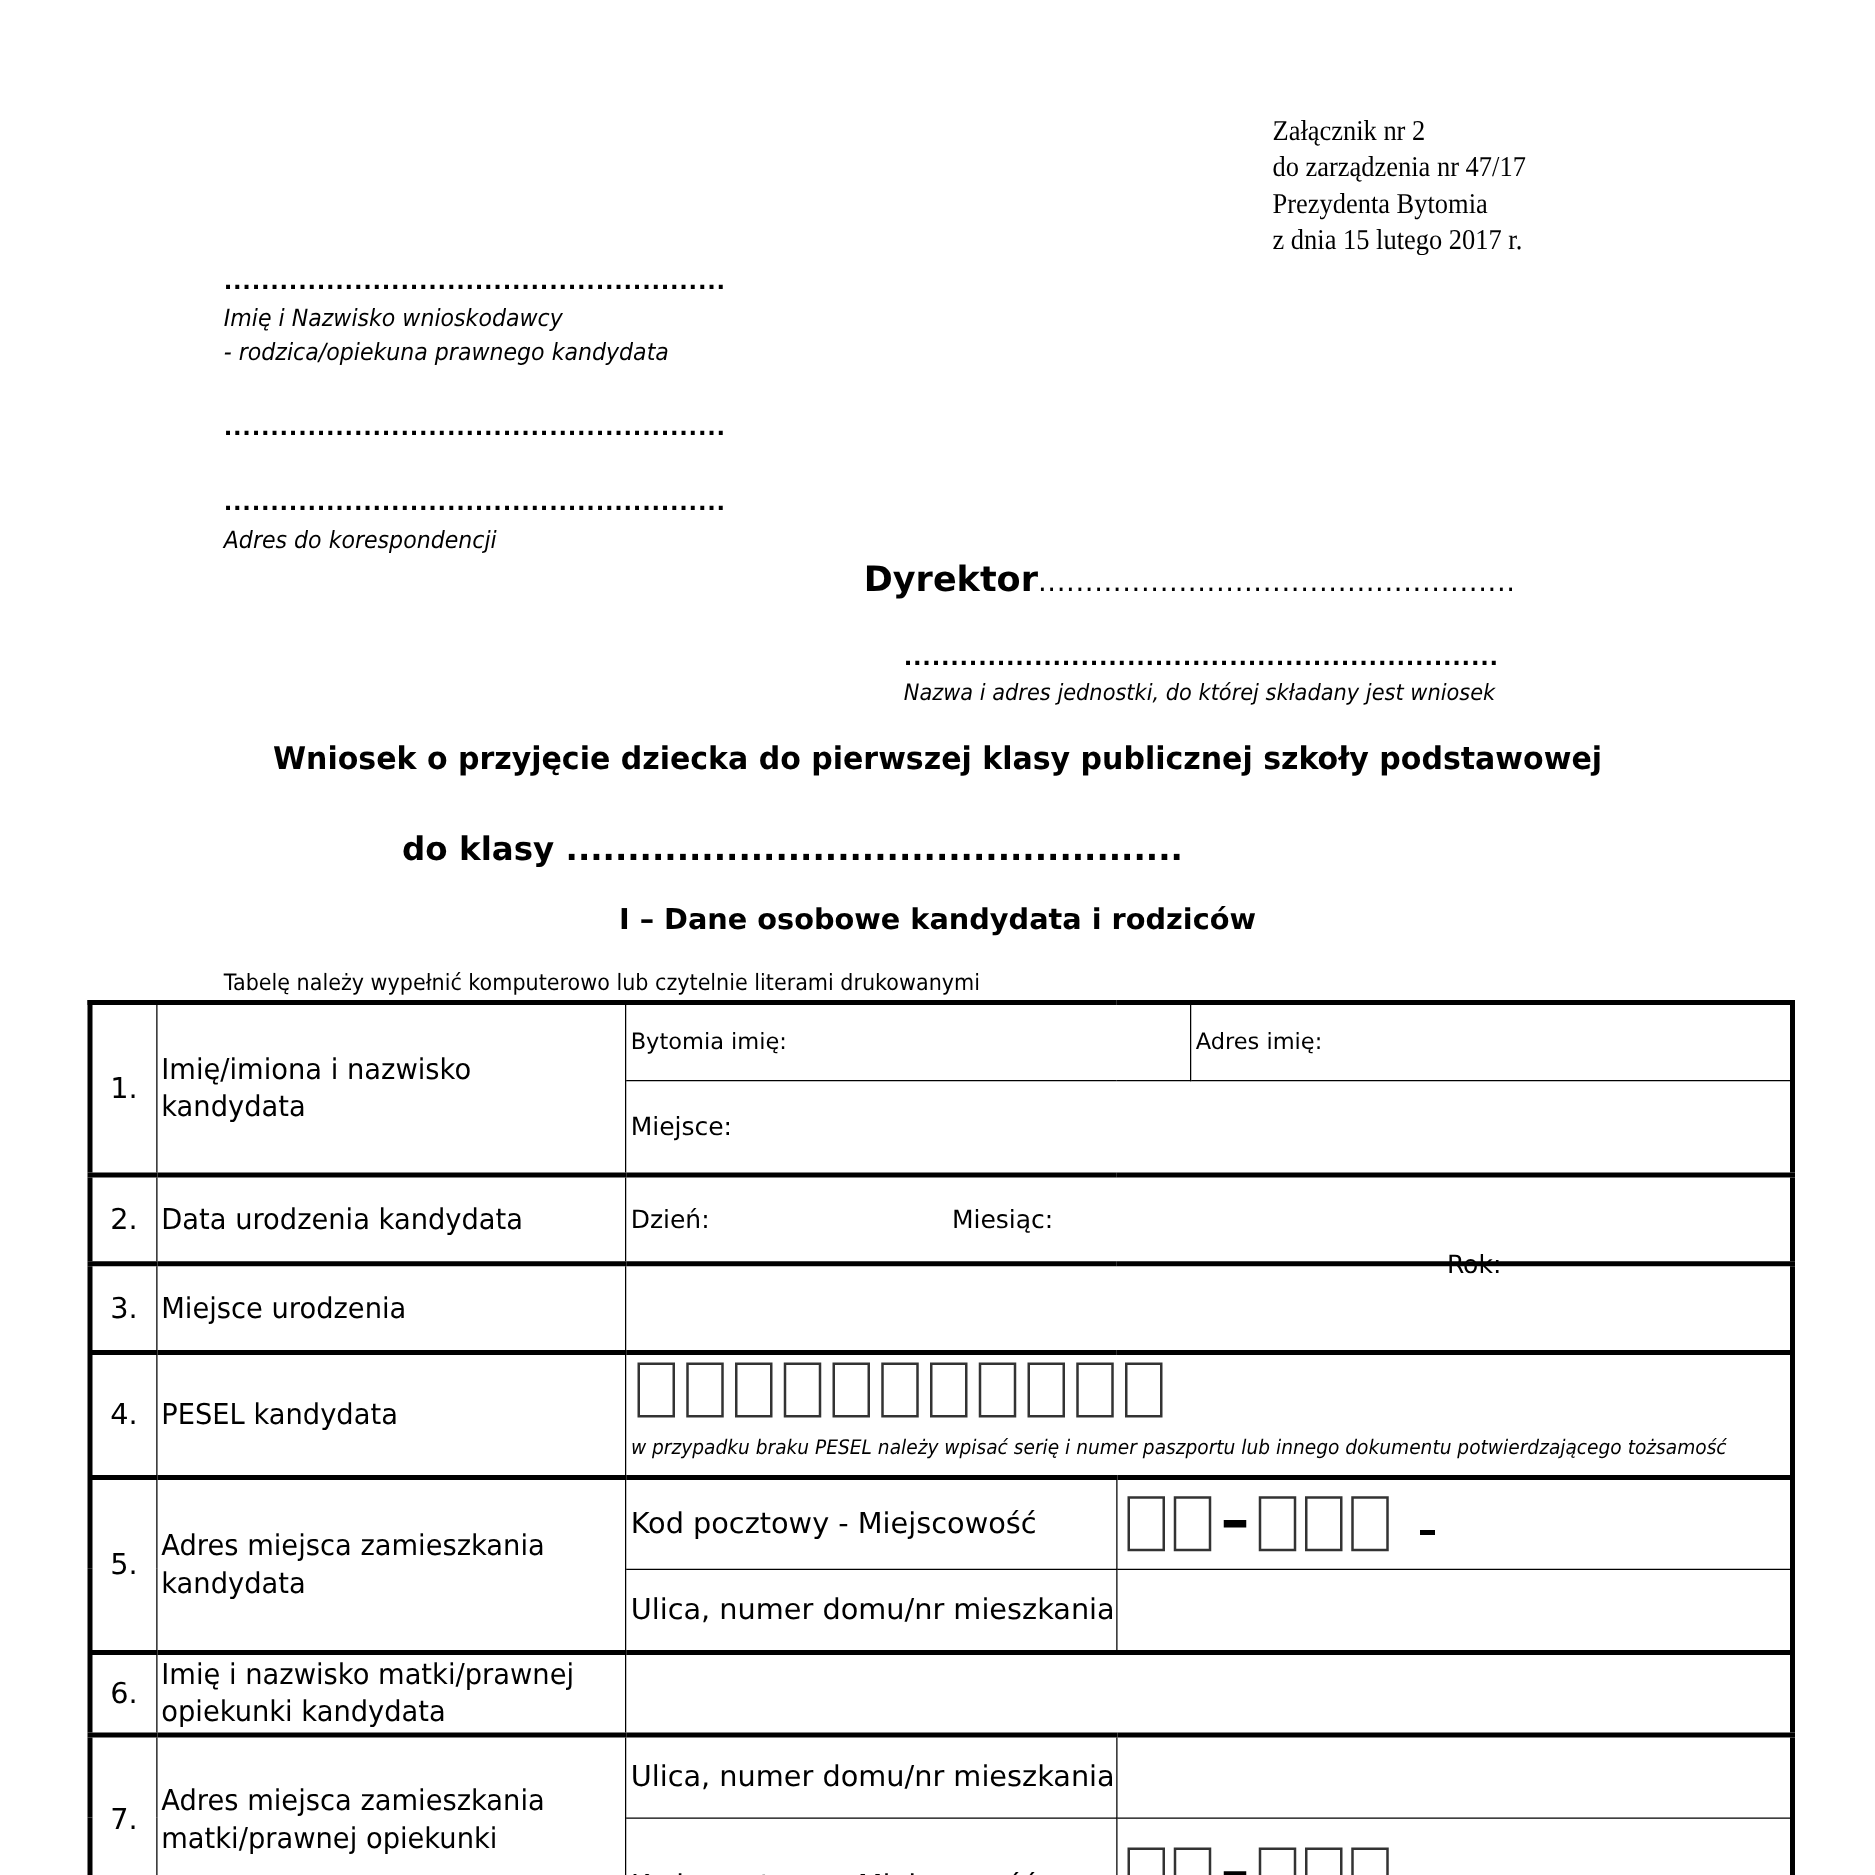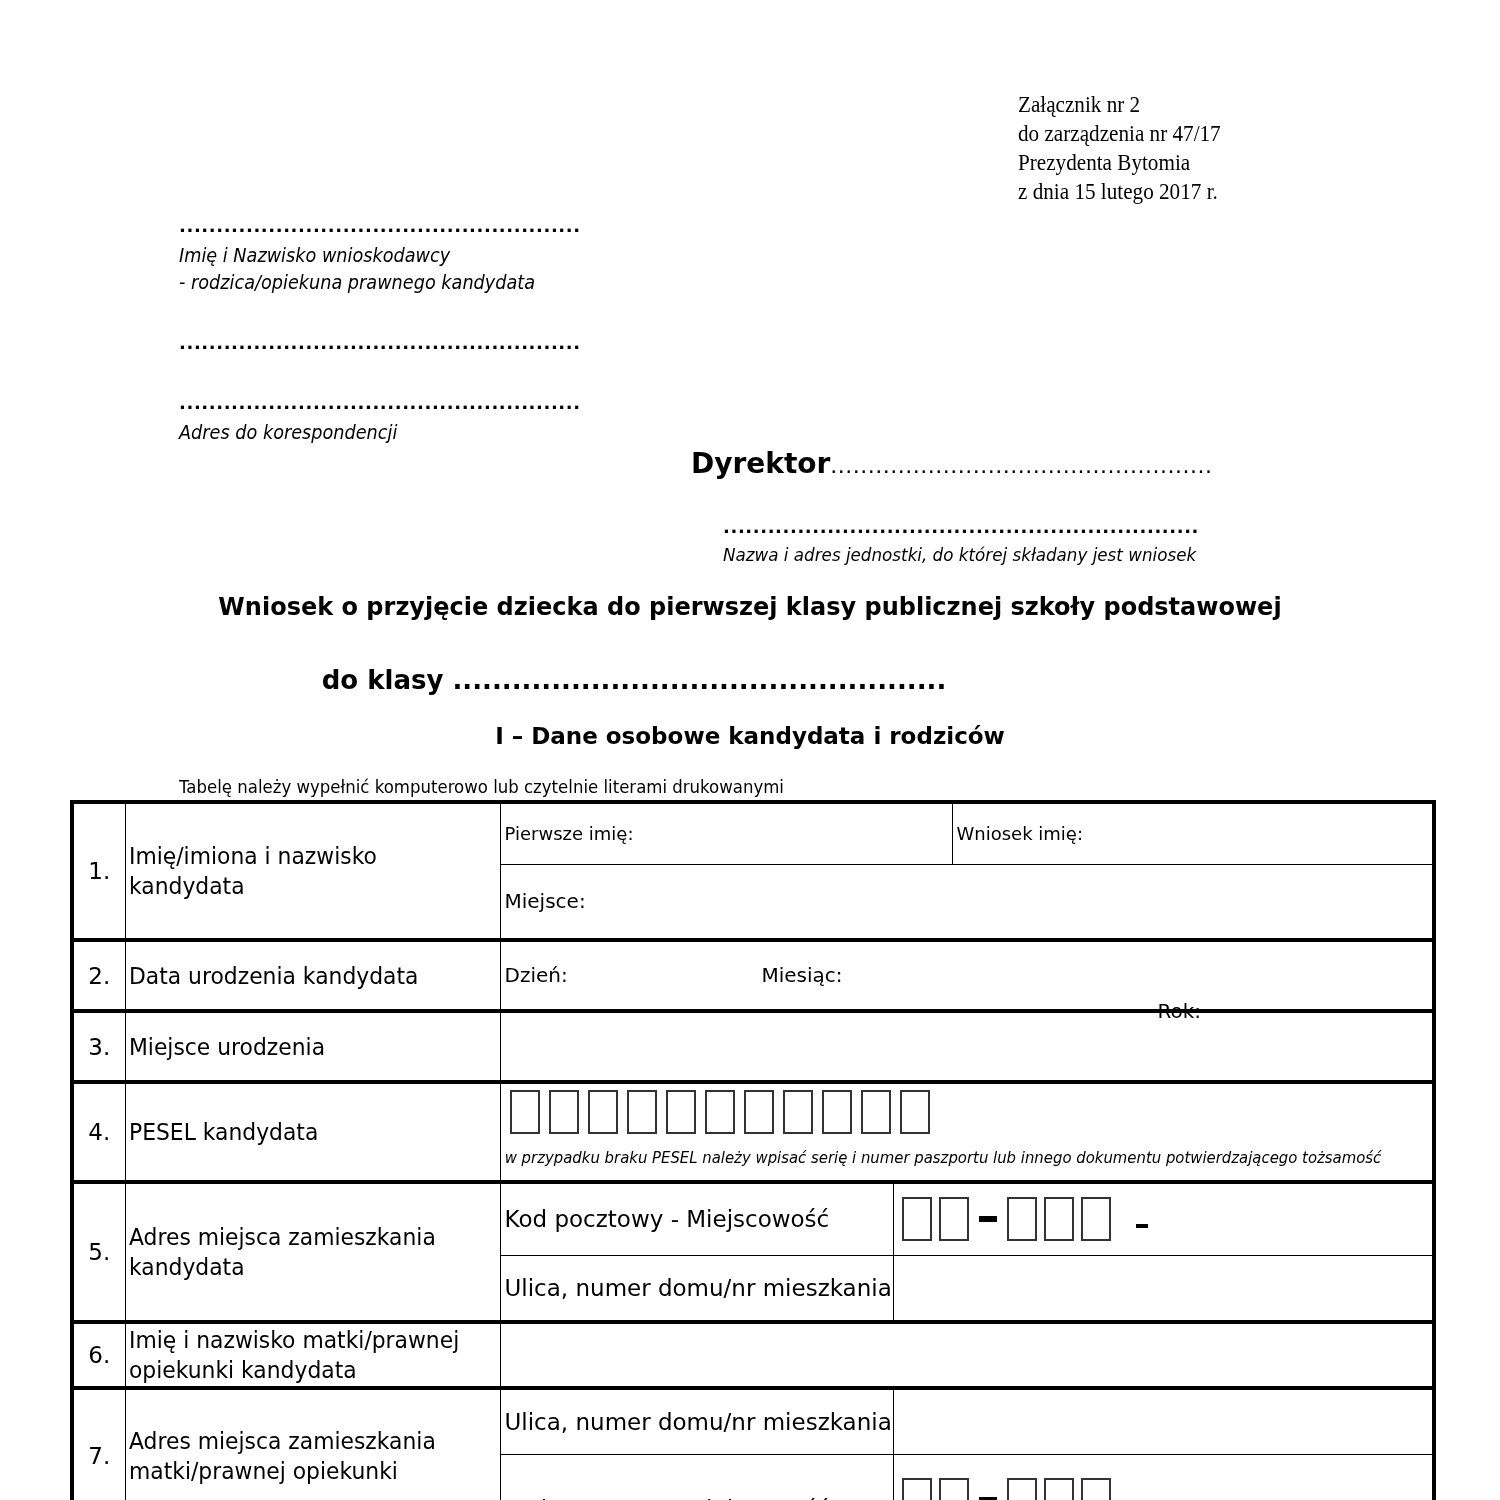--- a/index.html
+++ b/index.html
@@ -65,22 +65,22 @@
     <col style="width:375px">
     <col style="width:393px">
     <col style="width:59px">
     <col style="width:482px">
   </colgroup>
 
   <tbody>
       <tr style="height:62px">
     <td rowspan="2" class="num">1.</td>
     <td rowspan="2" class="lbl"><span>Imię/imiona i nazwisko kandydata</span></td>
-    <td colspan="2" class="small" style="vertical-align:middle"><span>Pierwsze imię:</span></td>
-    <td class="small"><span>Wniosek imię:</span></td>
+    <td colspan="2" class="small" style="vertical-align:middle"><span>Bytomia imię:</span></td>
+    <td class="small"><span>Adres imię:</span></td>
   </tr>
   <tr style="height:76px">
     <td colspan="3" class="small" style="font-size:20px !important"><span>Miejsce:</span></td>
   </tr>
 
   <tr class="thick" style="height:71px">
     <td class="num">2.</td>
     <td class="lbl"><span>Data urodzenia kandydata</span></td>
     <td colspan="3" style="font-size:20px;">
       <div style="position:relative;height:30px;">

